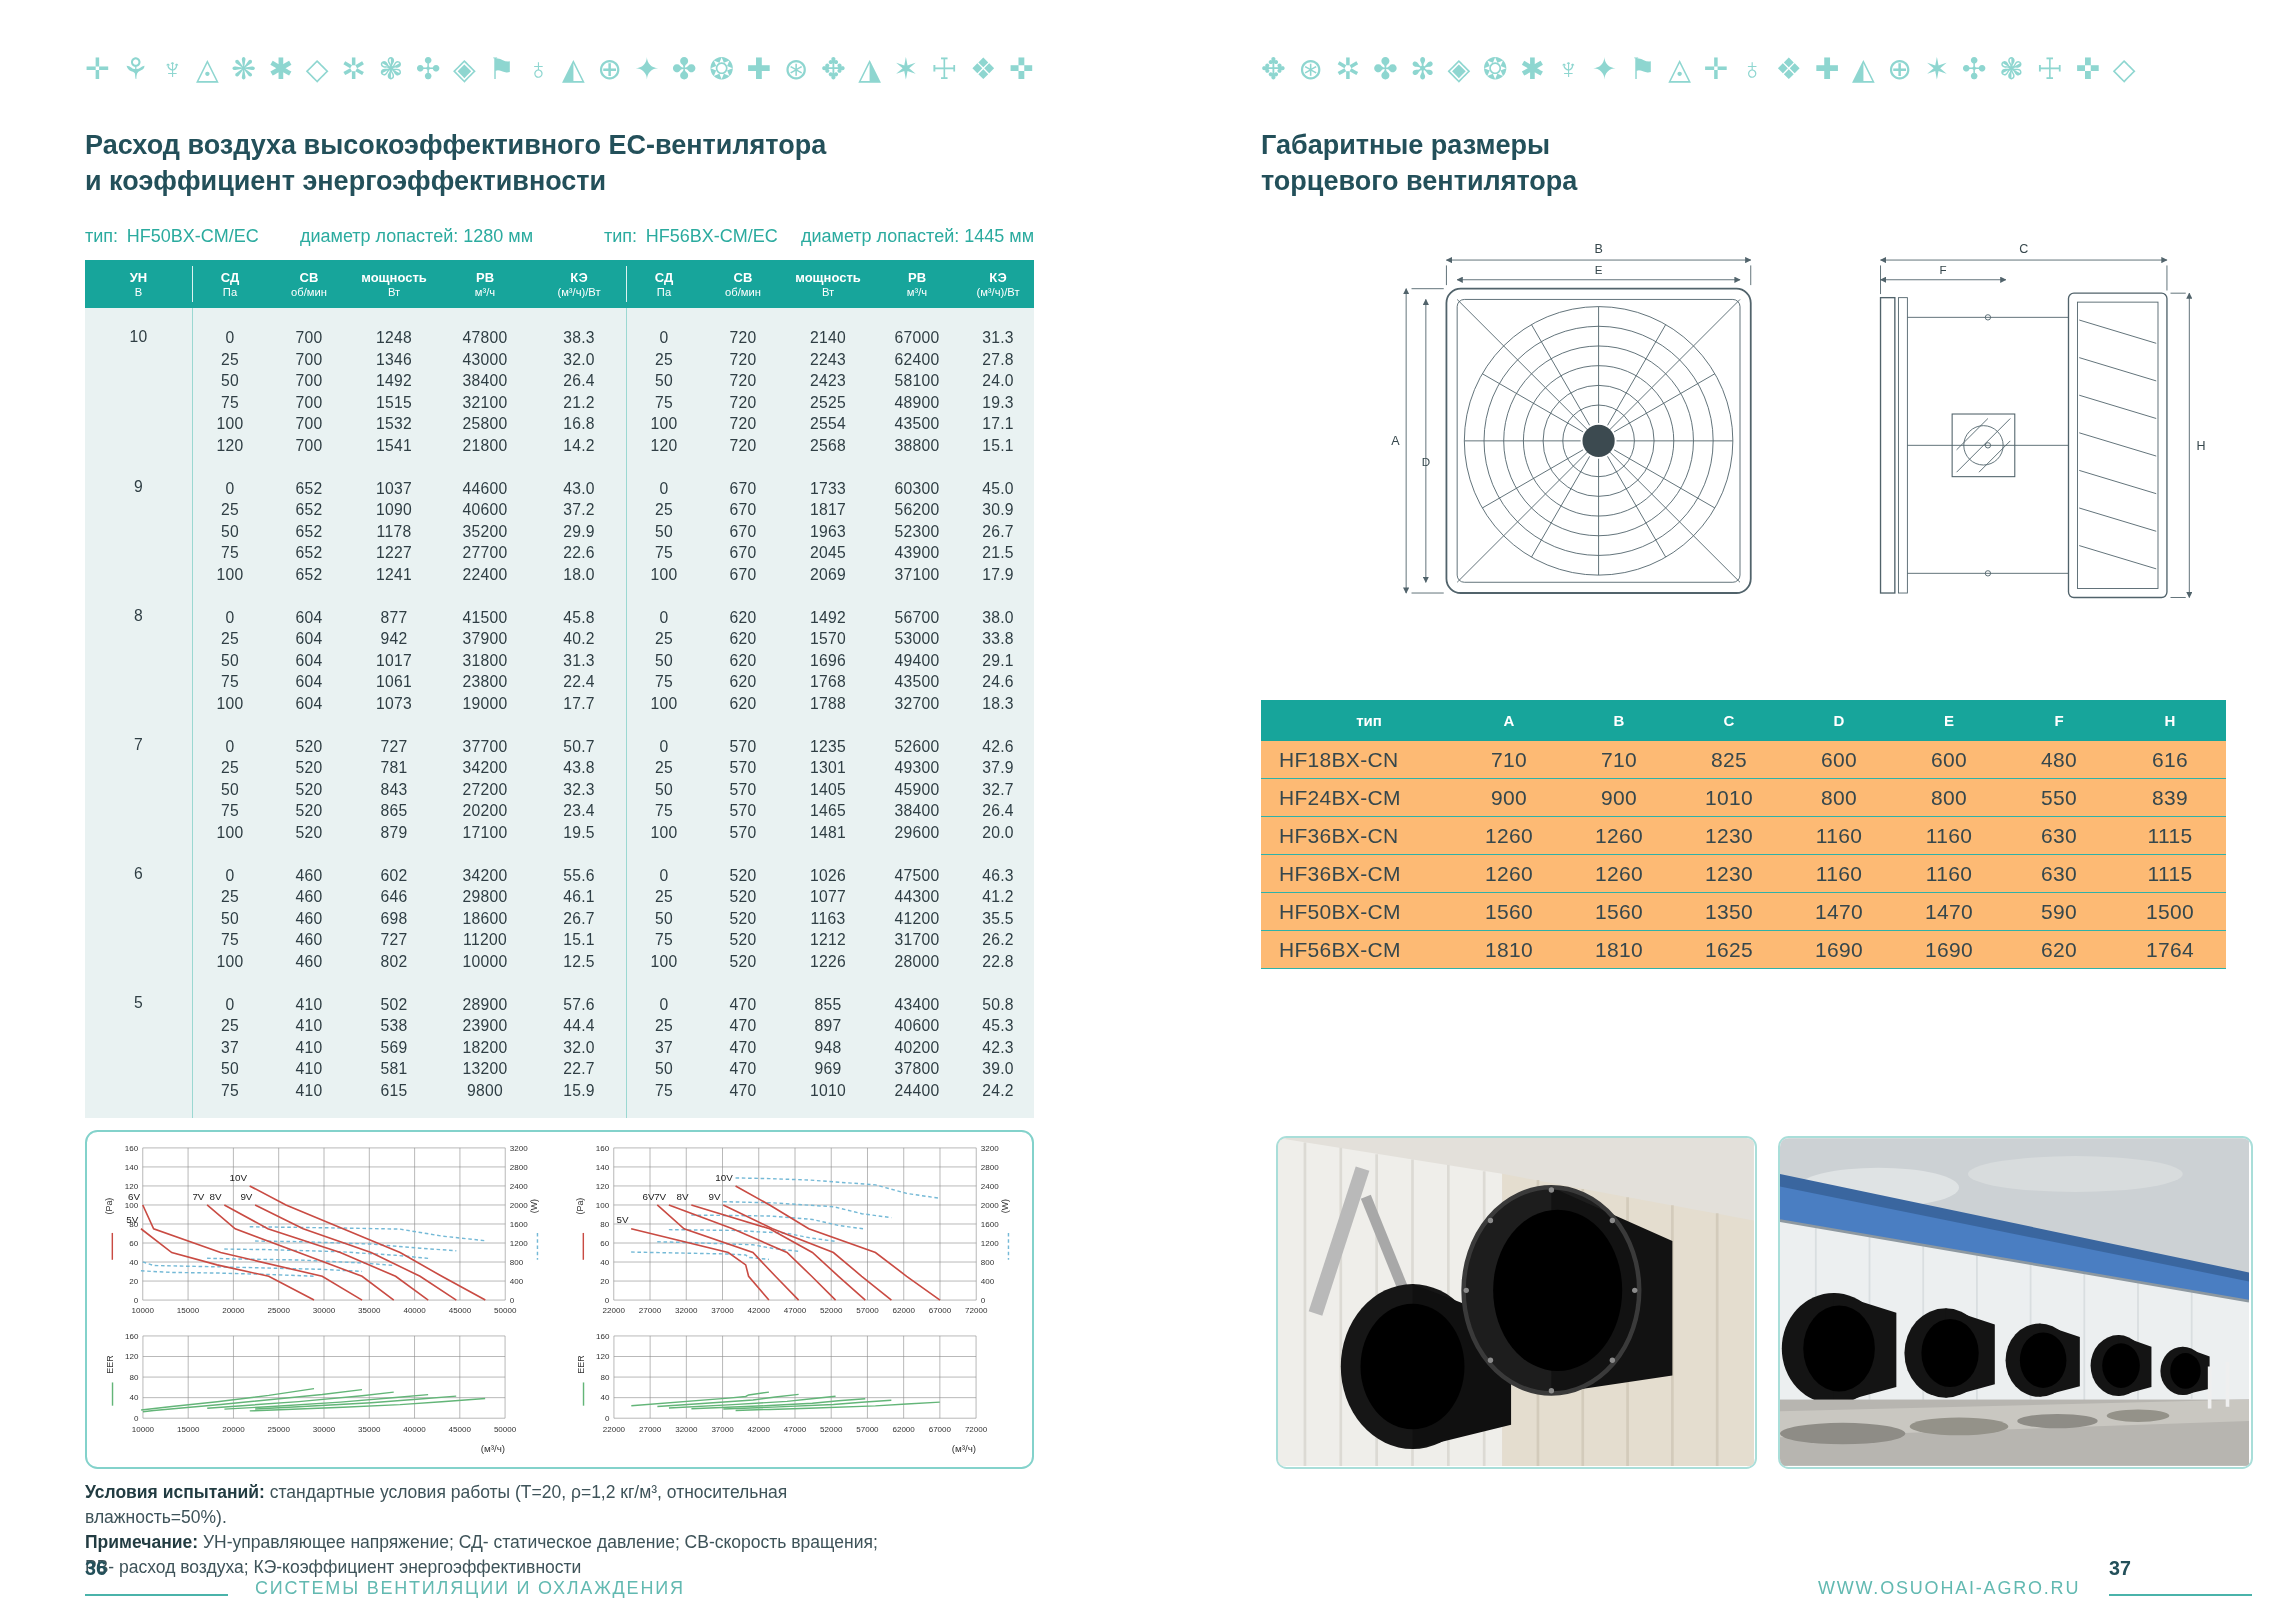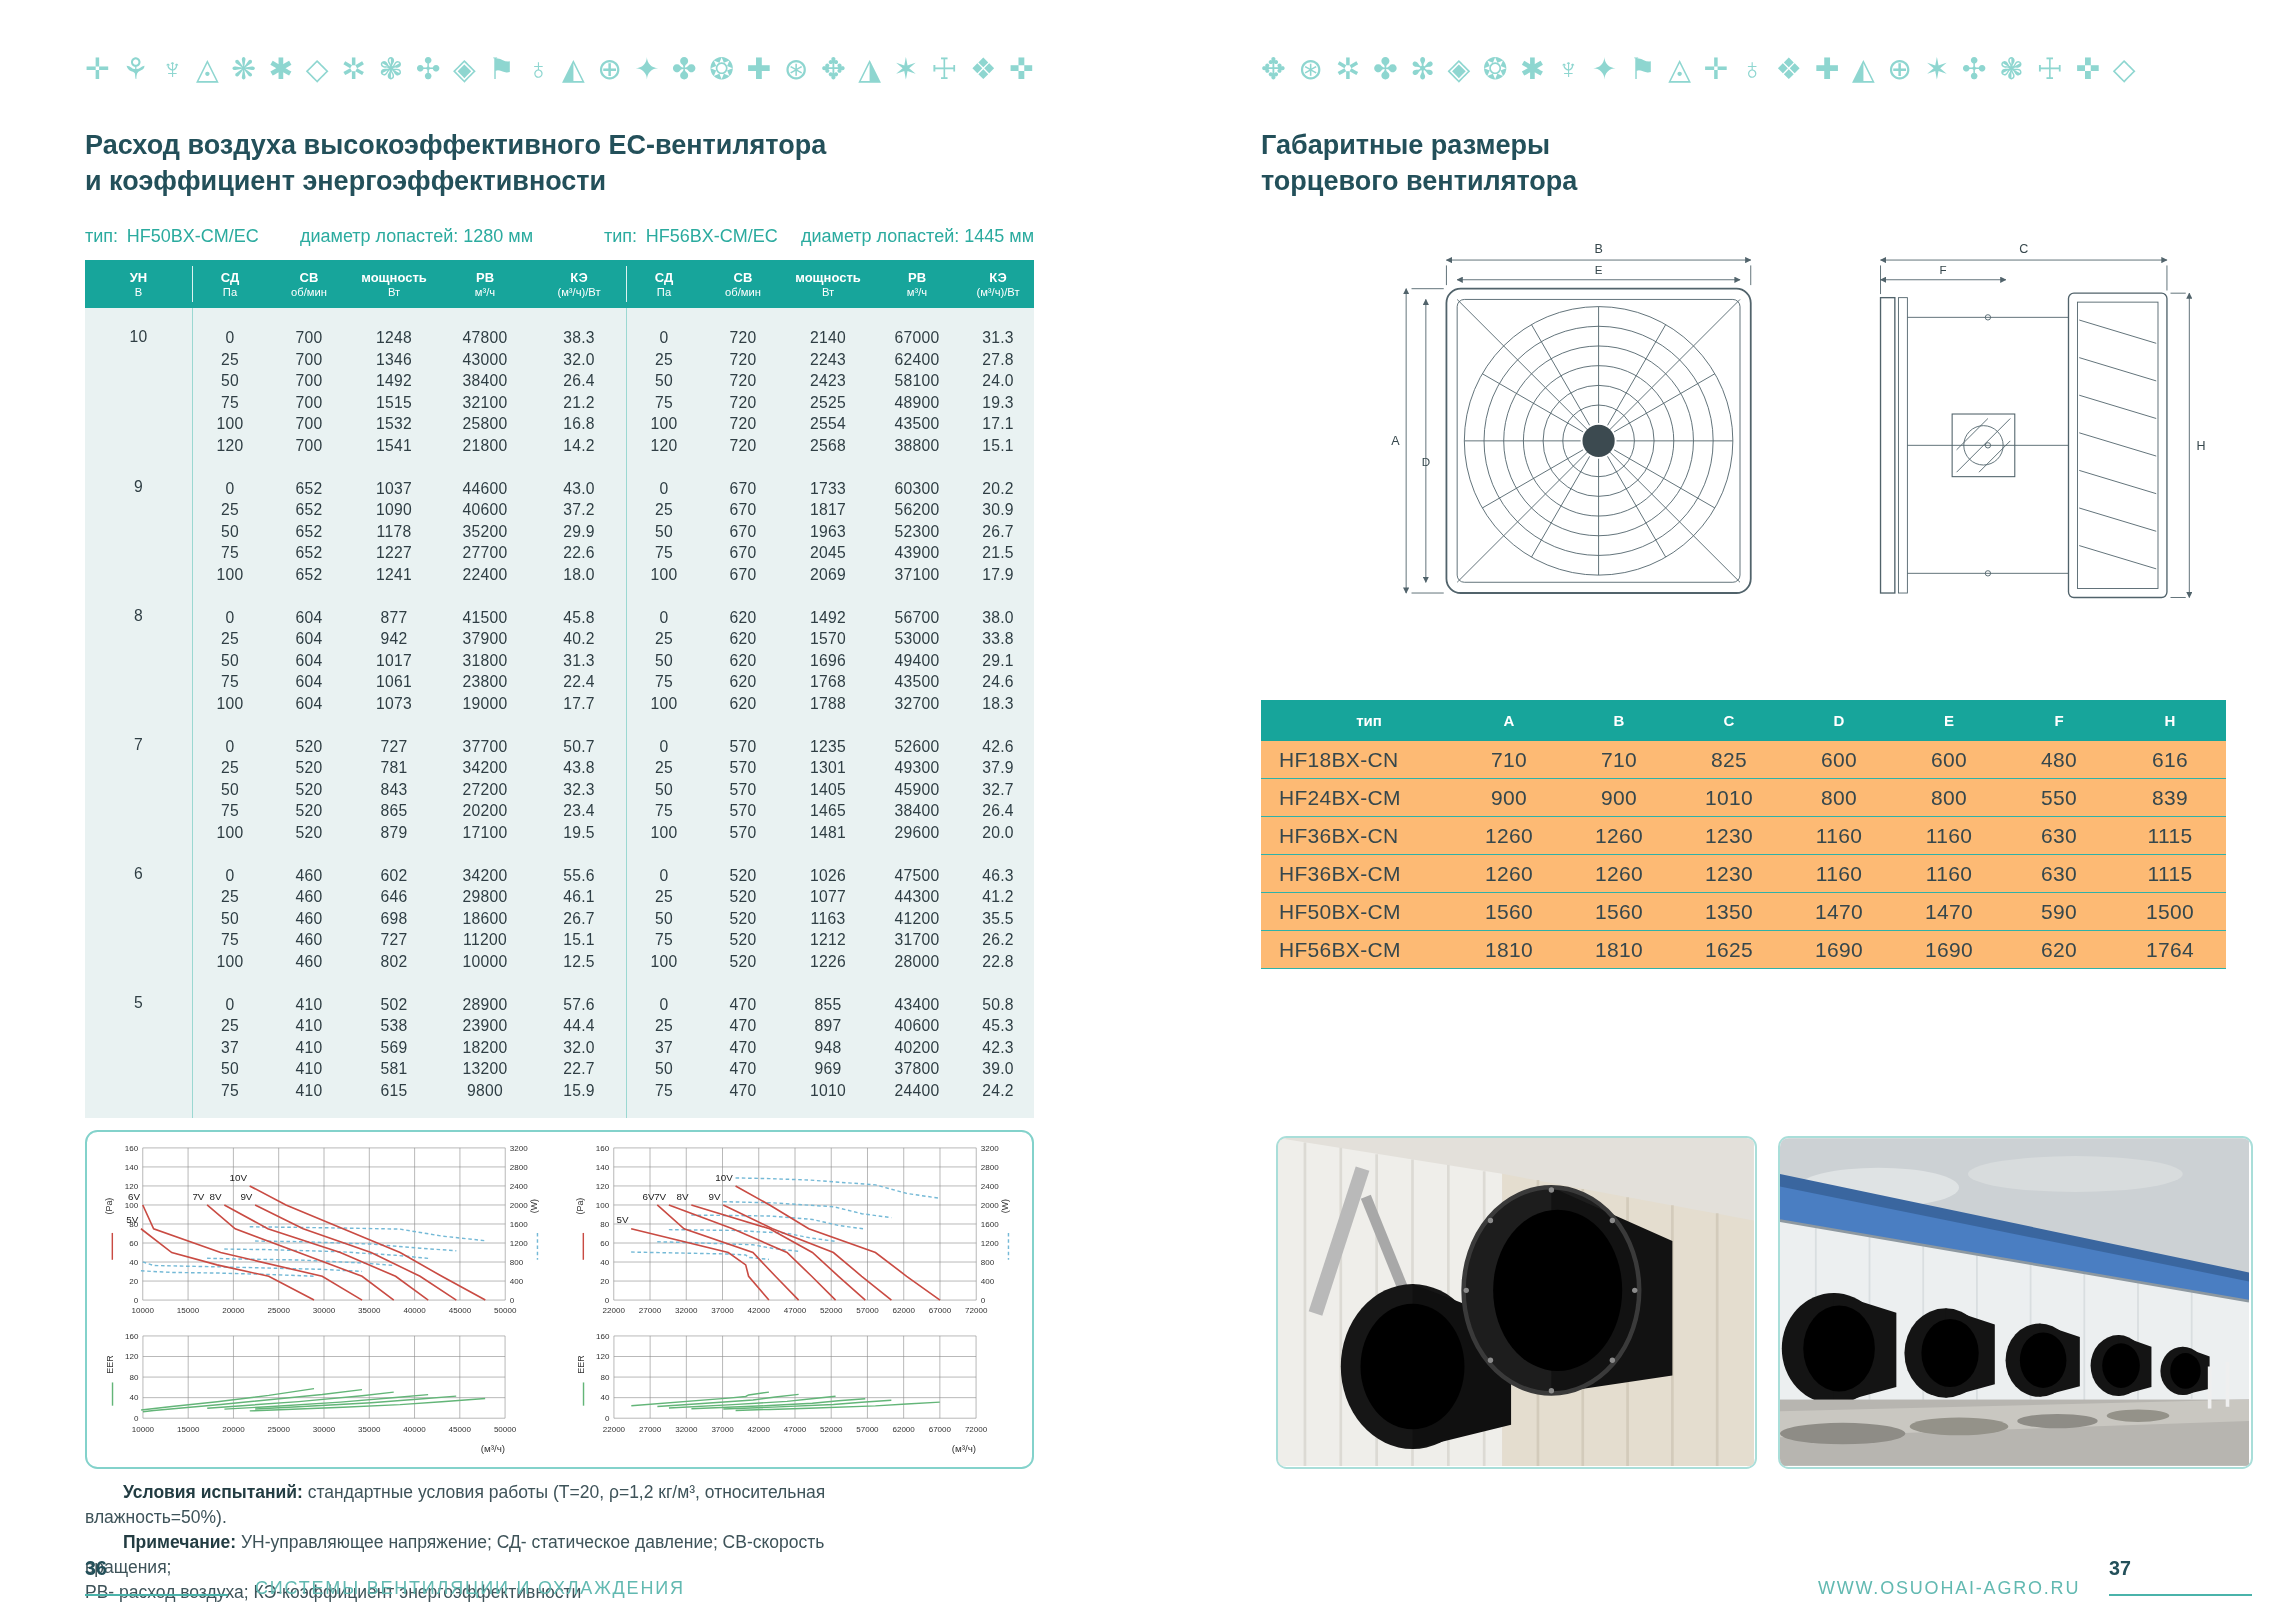--- a/index.html
+++ b/index.html
@@ -21,21 +21,21 @@
   #airflow-body-wrap{background:#e9f2f2;padding:19.7px 0 16px 0;position:relative;}
   tr.gap td{height:23px;}
   td.un{font-size:16px;color:#2f3e44;vertical-align:top;padding-top:0.9px;margin-left:22px;}
   .vline{position:absolute;width:1.3px;background:#9bd8d2;}
   .hsep{position:absolute;width:1.3px;background:rgba(255,255,255,.85);top:6.3px;bottom:6.3px;}
   
   #charts-panel{left:85px;top:1130px;width:949px;height:339px;border:2.2px solid #83d2cb;border-radius:12.5px;box-sizing:border-box;display:flex;justify-content:space-between;padding:5.4px 10.7px;}
   .chart-col{display:flex;flex-direction:column;}
   
   .notes{font-size:17.5px;line-height:25px;color:#3e5359;}
-  .notes b{color:#223c42;margin-left:38px;}
+  .notes b{color:#223c42;}
   
   .pageno{font-size:19.7px;font-weight:bold;color:#23505a;text-align:left;}
   .pagerule{height:2.2px;background:#4ab3aa;}
   .footer-label{font-size:18px;color:#62b9b1;letter-spacing:1.8px;}
   
   #dims-wrap{left:1261px;top:700px;width:965px;}
   #dims-table{width:965px;}
   #dims-table th{background:#17a59b;color:#fff;height:39px;font-size:15px;font-weight:bold;}
   #dims-table th:first-child{font-weight:bold;padding-left:24px;}
   #dims-table td{background:#fdba74;height:37px;font-size:21px;color:#36474c;text-align:center;border-bottom:1.8px solid #2fb2a8;padding:0;letter-spacing:0.3px;}
@@ -226,21 +226,21 @@
             <td class="un" rowspan="5">9</td>
             <td>0</td>
             <td>652</td>
             <td>1037</td>
             <td>44600</td>
             <td>43.0</td>
             <td>0</td>
             <td>670</td>
             <td>1733</td>
             <td>60300</td>
-            <td>20.2</td>
+            <td>45.0</td>
           </tr>
           <tr>
             <td>25</td>
             <td>652</td>
             <td>1090</td>
             <td>40600</td>
             <td>37.2</td>
             <td>25</td>
             <td>670</td>
             <td>1817</td>

